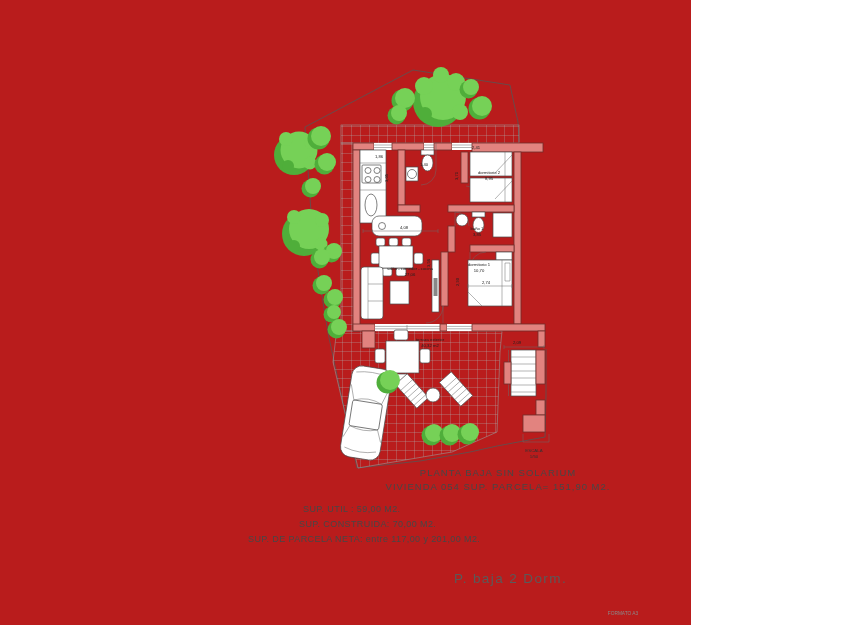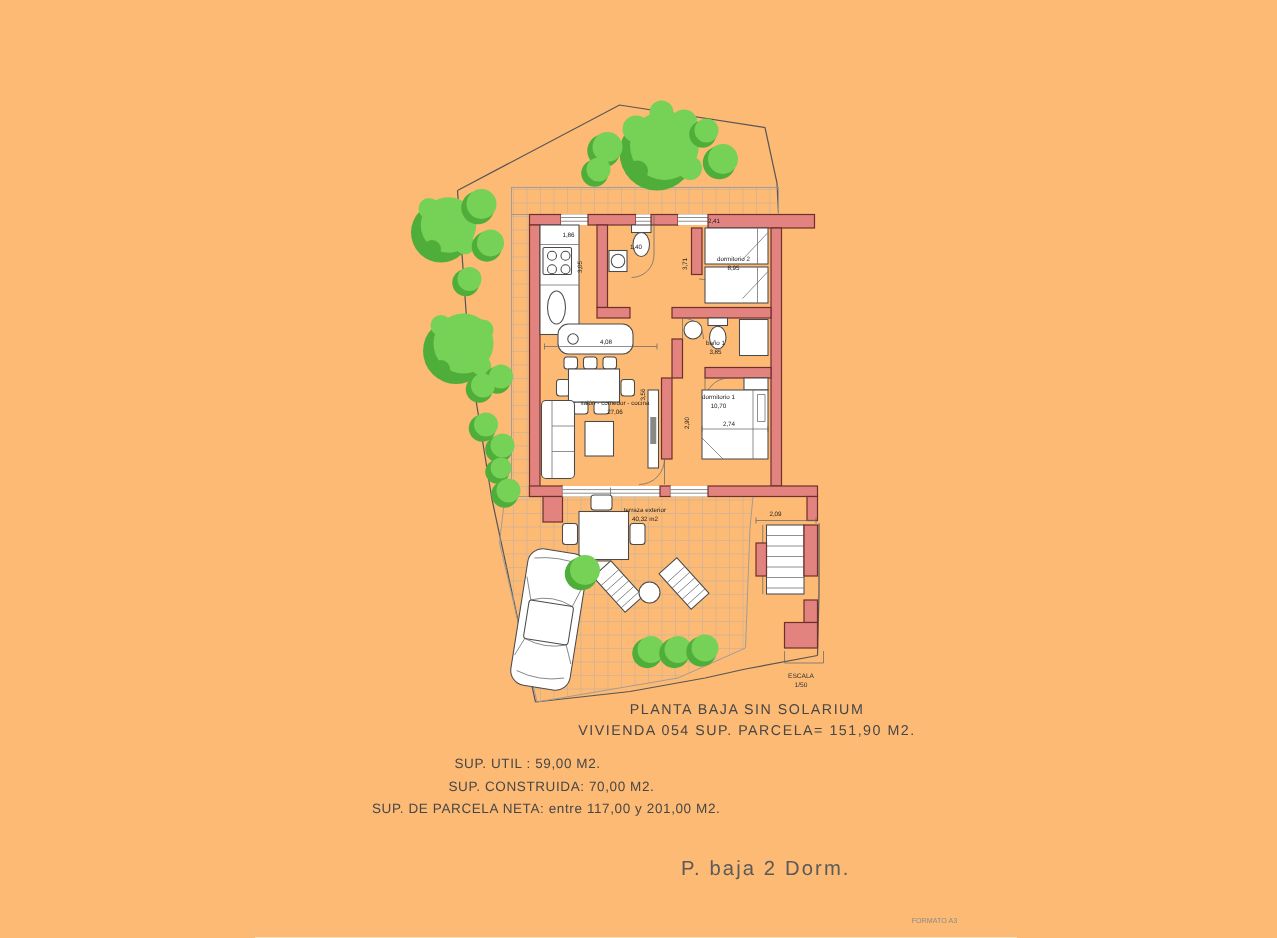--- a/index.html
+++ b/index.html
@@ -1,16 +1,16 @@
 <!DOCTYPE html>
 <html><head>
 <meta charset="utf-8">
 <style>
   html,body{margin:0;padding:0;background:#fff;}
-  .page{position:relative;width:851px;height:625px;background:#fdba74;overflow:hidden;
+  .page{position:relative;width:691px;height:625px;background:#b91c1c;overflow:hidden;
         font-family:"Liberation Sans",sans-serif;}
   svg{position:absolute;left:0;top:0;}
   .wall{fill:#e2837f;stroke:#6f2f2c;stroke-width:.8;}
   .bnd{fill:none;stroke:#555;stroke-width:.8;}
   .gridrect{fill:url(#grid);stroke:#999;stroke-width:.6;}
   .ln{fill:none;stroke:#4a4a4a;stroke-width:.7;}
   .lnf{fill:#fff;stroke:#4a4a4a;stroke-width:.7;}
   .thin{fill:none;stroke:#6a6a6a;stroke-width:.5;}
   .white{fill:#fff;stroke:none;}
   .treeL{fill:#76d157;}

